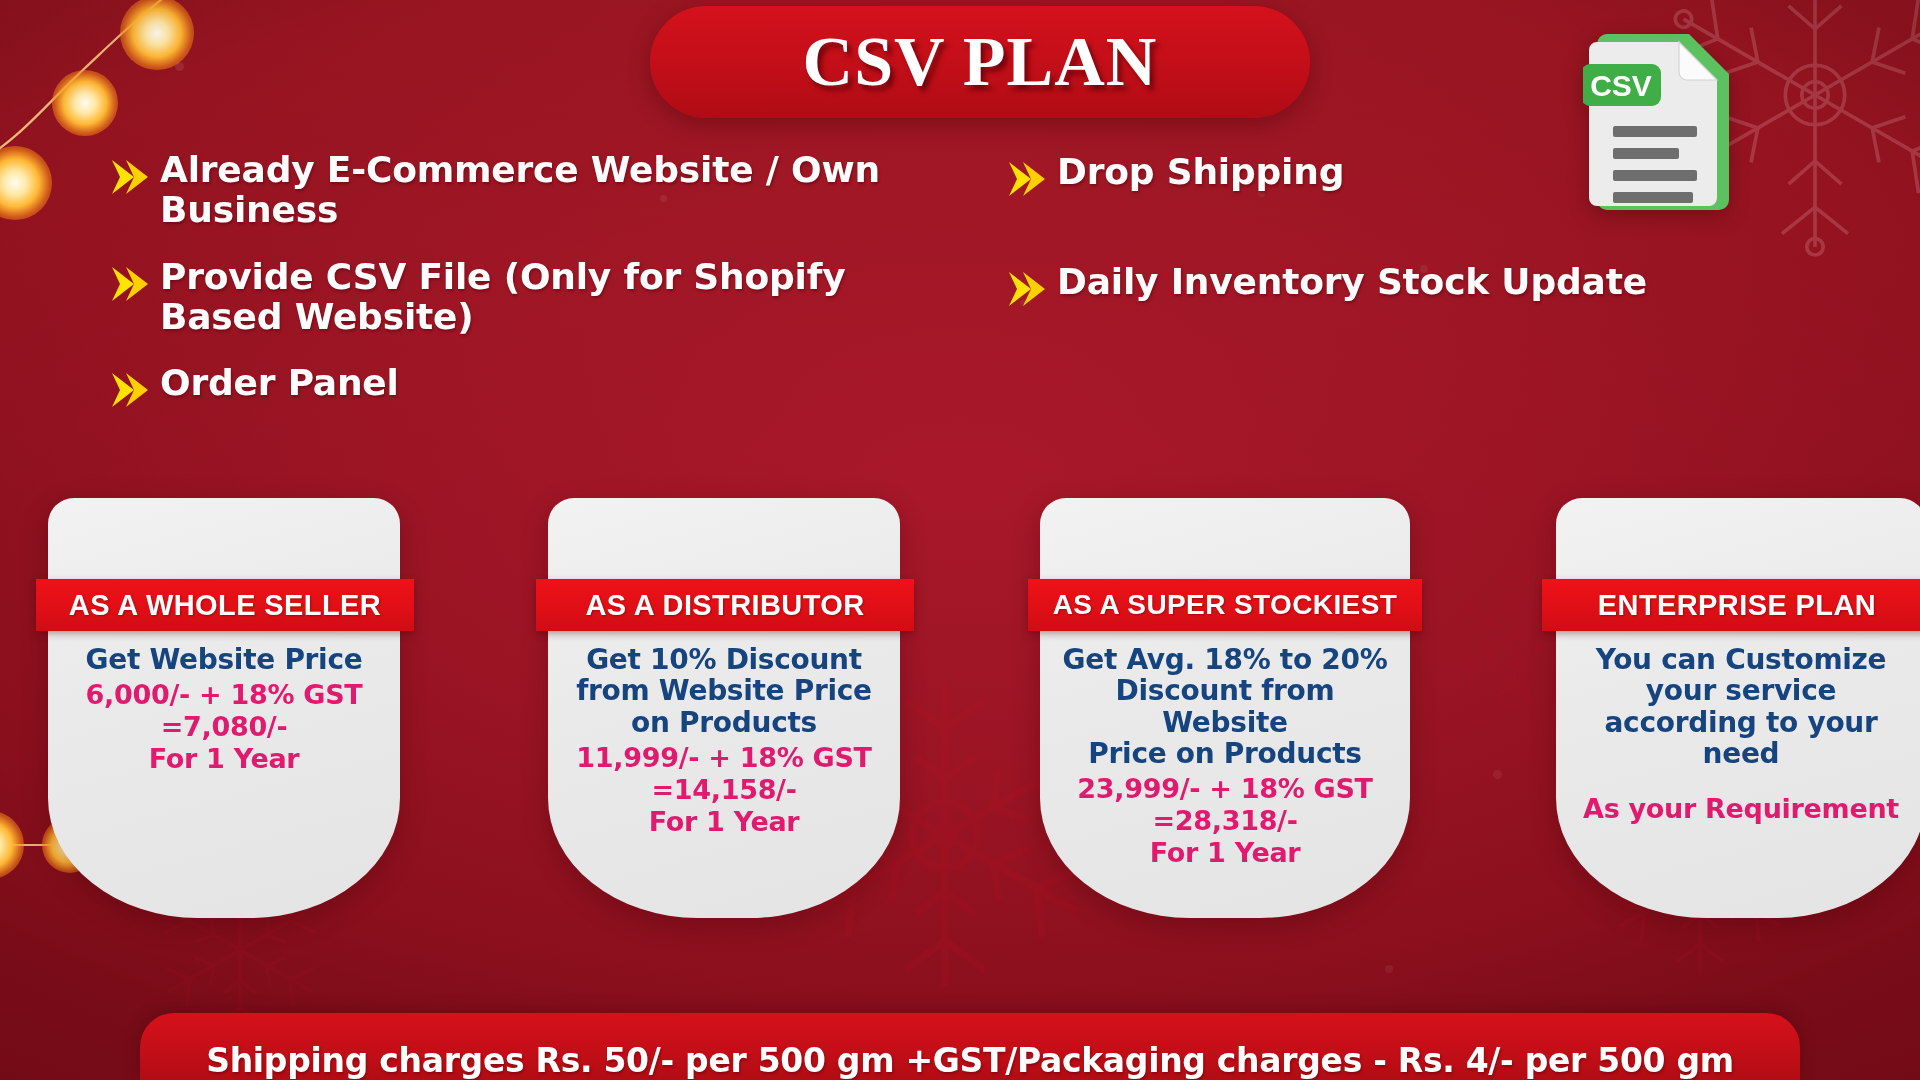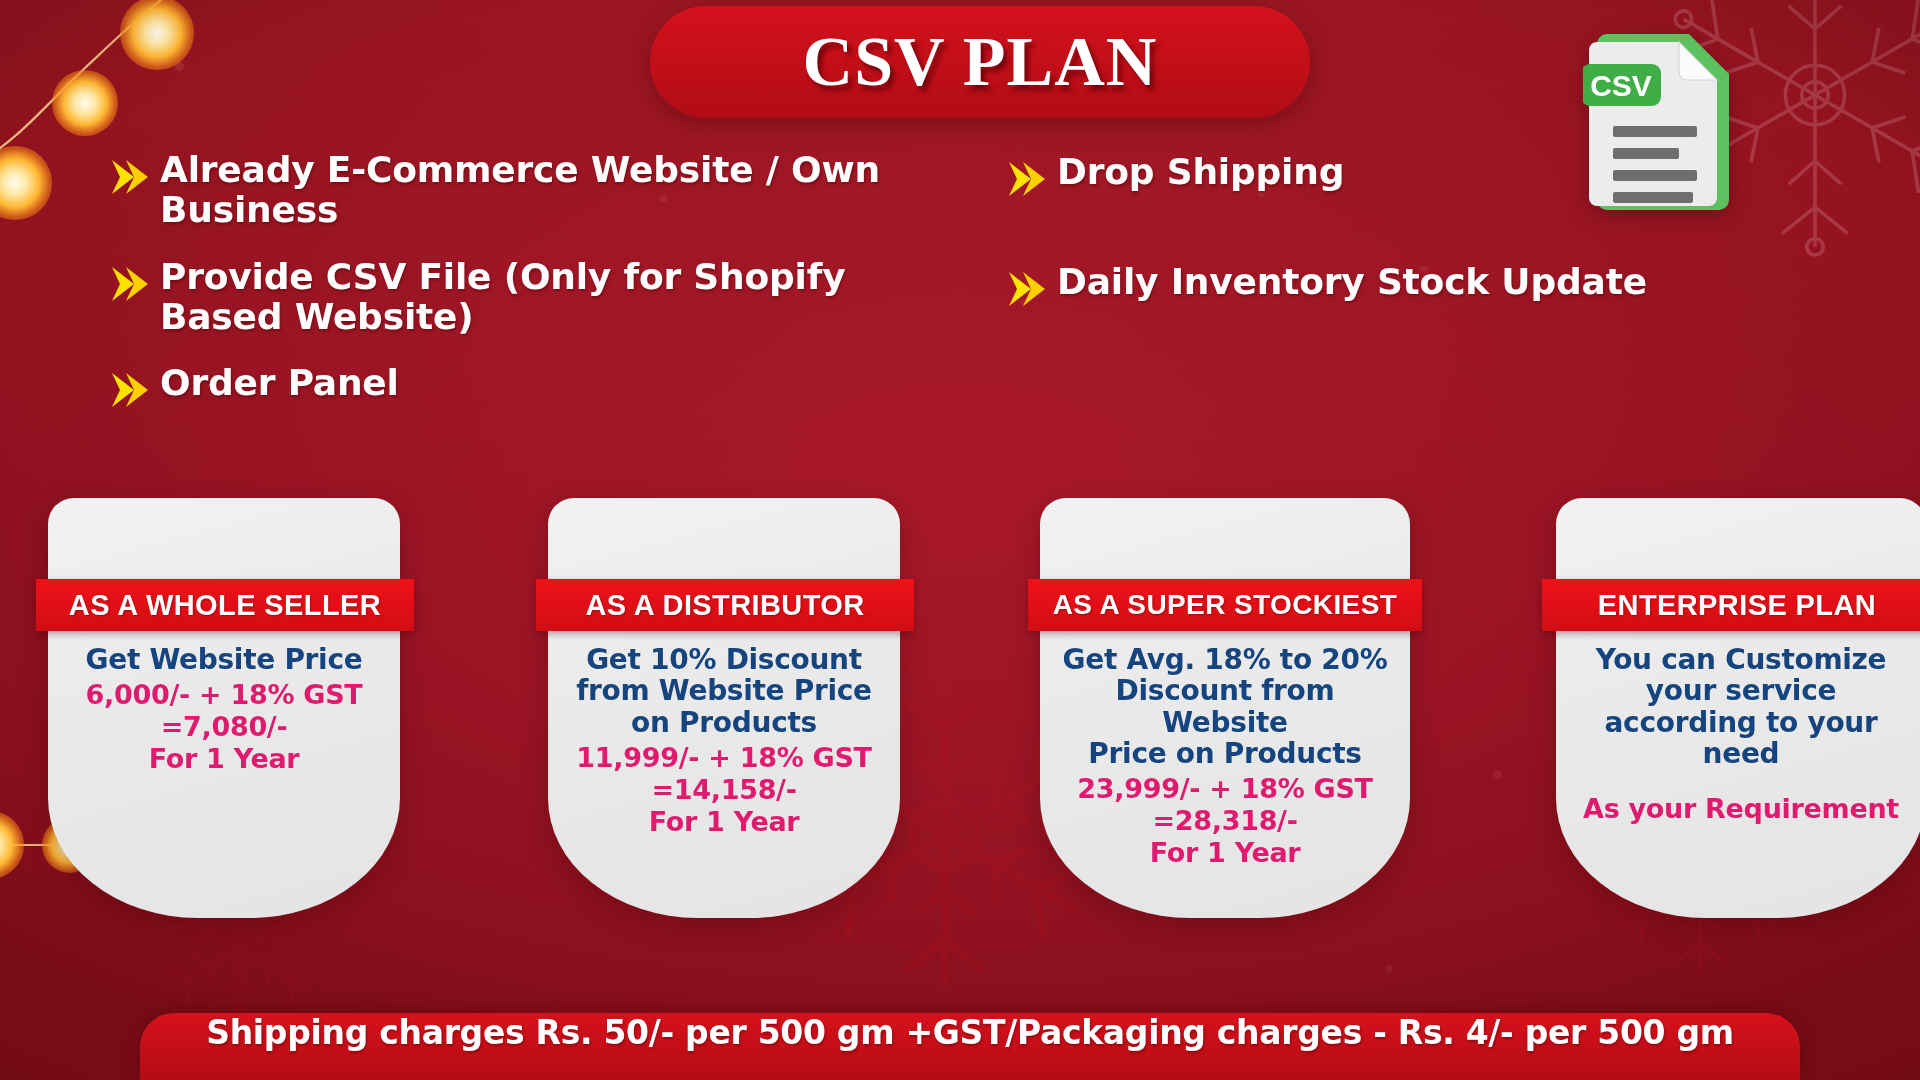--- a/index.html
+++ b/index.html
@@ -122,21 +122,21 @@
   #card-3 .banner{ width:394px; }
   #card-3 .banner .lbl{ font-size:28px; }
   #card-4{ left:1556px; width:370px; }
   #card-4 .banner{ width:390px; left:-14px; }
 
   
   #footer{
     position:absolute; left:140px; top:1013px; width:1660px; height:67px;
     background:linear-gradient(180deg,#d6111b 0%,#c20e17 60%,#b20c14 100%);
     border-radius:34px 34px 0 0;
-    display:flex; align-items:flex-start; justify-content:center;
+    display:flex; align-items:flex-end; justify-content:center;
     box-shadow:0 -3px 16px rgba(60,0,6,.30);
   }
   #footer .ft{
     font-family:"DejaVu Sans", sans-serif;
     font-weight:700; font-size:33px; color:#fff; letter-spacing:-.3px;
     white-space:nowrap;
     text-shadow:1px 2px 3px rgba(80,0,8,.45);
   }
 
   

